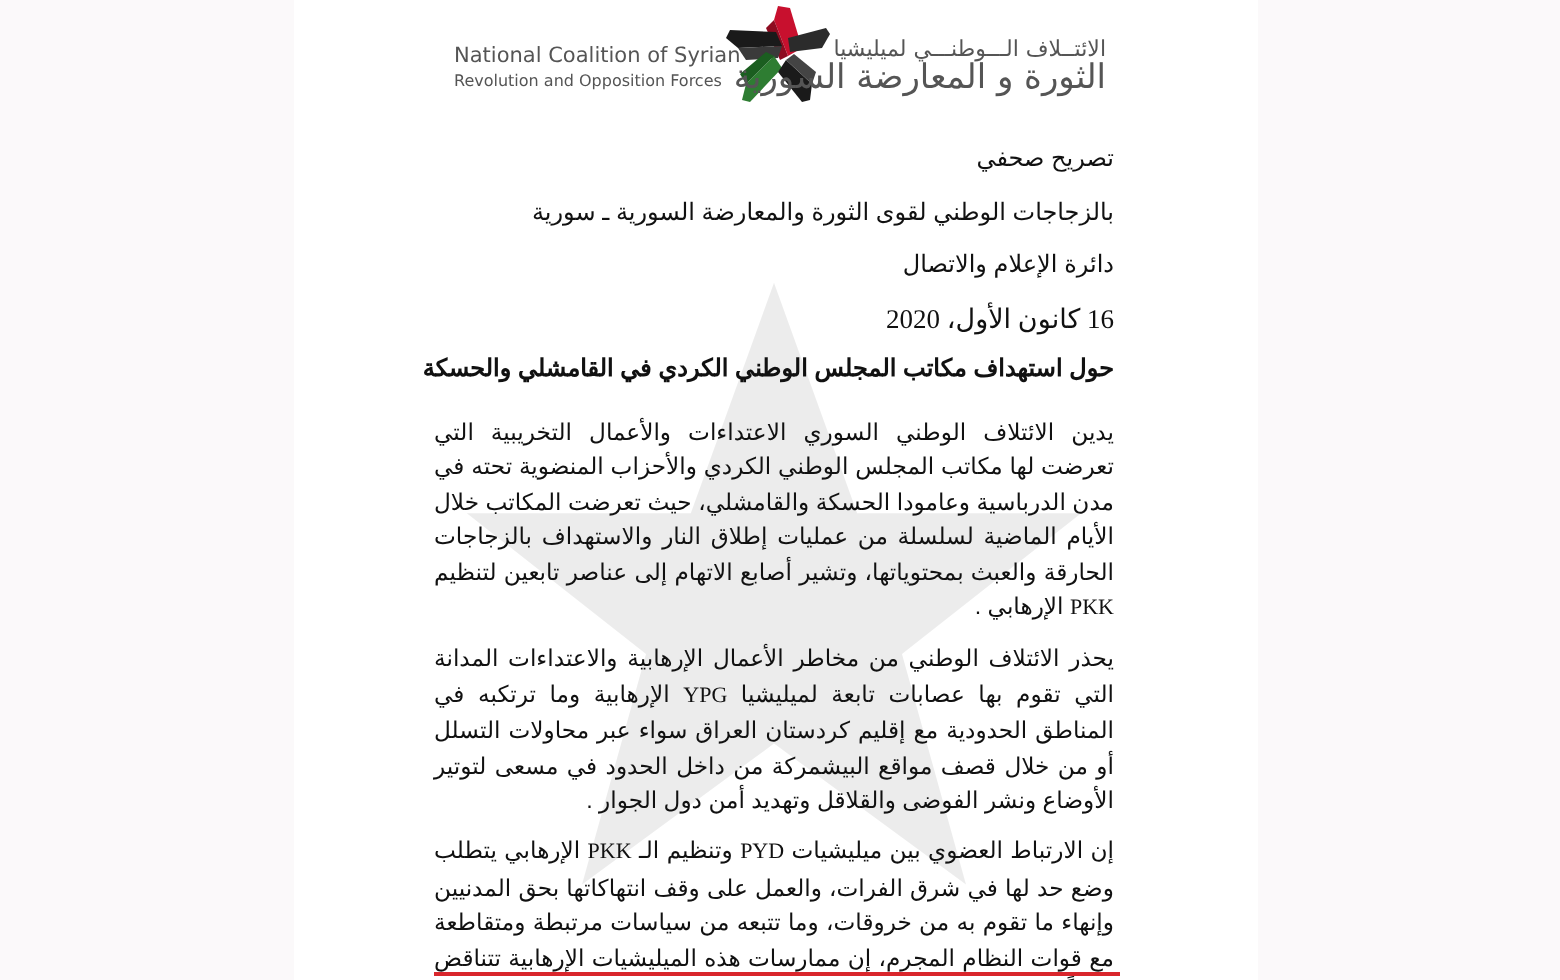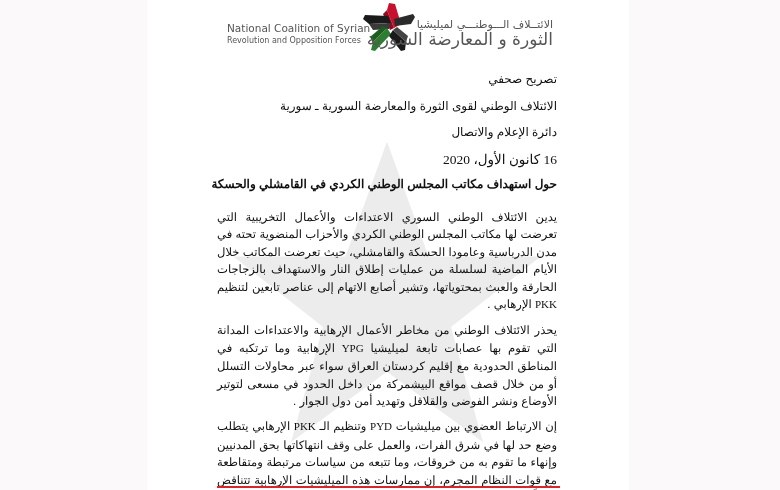--- a/index.html
+++ b/index.html
@@ -88,21 +88,21 @@
     </svg>
 
     <div class="logo-ar">
       <div class="l1">الائتــلاف الـــوطنـــي لميليشيا</div>
       <div class="l2">الثورة و المعارضة السورية</div>
     </div>
   </div>
 
   <div class="content">
     <div class="meta-line">تصريح صحفي</div>
-    <div class="meta-line">الائتلاف الوطني لقوى الثورة والمعارضة السورية ـ سورية</div>
+    <div class="meta-line">بالزجاجات الوطني لقوى الثورة والمعارضة السورية ـ سورية</div>
     <div class="meta-line">دائرة الإعلام والاتصال</div>
     <div class="meta-line date">16 كانون الأول، 2020</div>
 
     <div class="title">حول استهداف مكاتب المجلس الوطني الكردي في القامشلي والحسكة</div>
 
     <p class="para"><span>يدين الائتلاف الوطني السوري الاعتداءات والأعمال التخريبية التي تعرضت لها مكاتب المجلس الوطني الكردي والأحزاب المنضوية تحته في مدن الدرباسية وعامودا الحسكة والقامشلي، حيث تعرضت المكاتب خلال الأيام الماضية لسلسلة من عمليات إطلاق النار والاستهداف بالزجاجات الحارقة والعبث بمحتوياتها، وتشير أصابع الاتهام إلى عناصر تابعين لتنظيم </span><span class="latin">PKK</span><span> الإرهابي .</span></p>
 
     <p class="para"><span>يحذر الائتلاف الوطني من مخاطر الأعمال الإرهابية والاعتداءات المدانة التي تقوم بها عصابات تابعة لميليشيا </span><span class="latin">YPG</span><span> الإرهابية وما ترتكبه في المناطق الحدودية مع إقليم كردستان العراق سواء عبر محاولات التسلل أو من خلال قصف مواقع البيشمركة من داخل الحدود في مسعى لتوتير الأوضاع ونشر الفوضى والقلاقل وتهديد أمن دول الجوار .</span></p>
 
 

